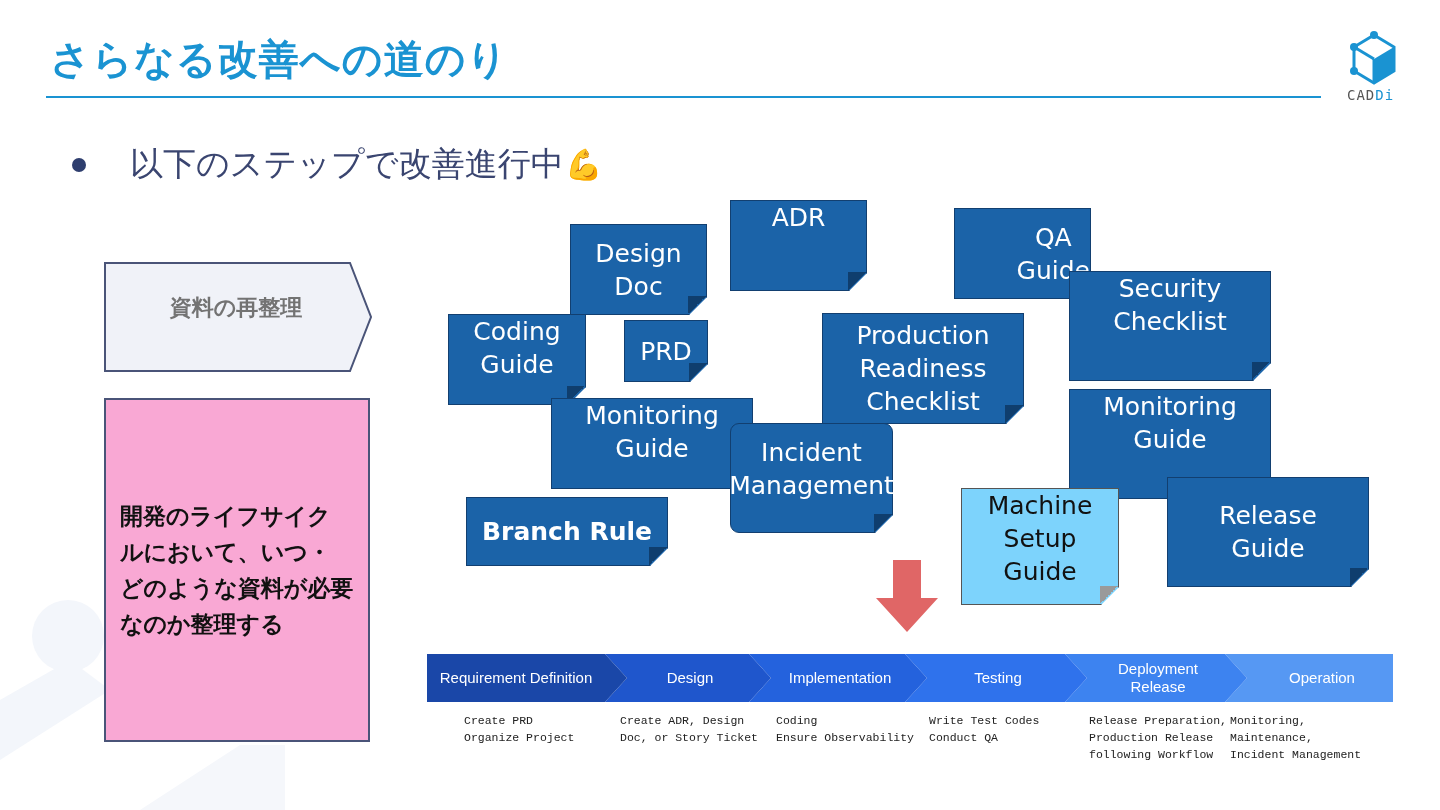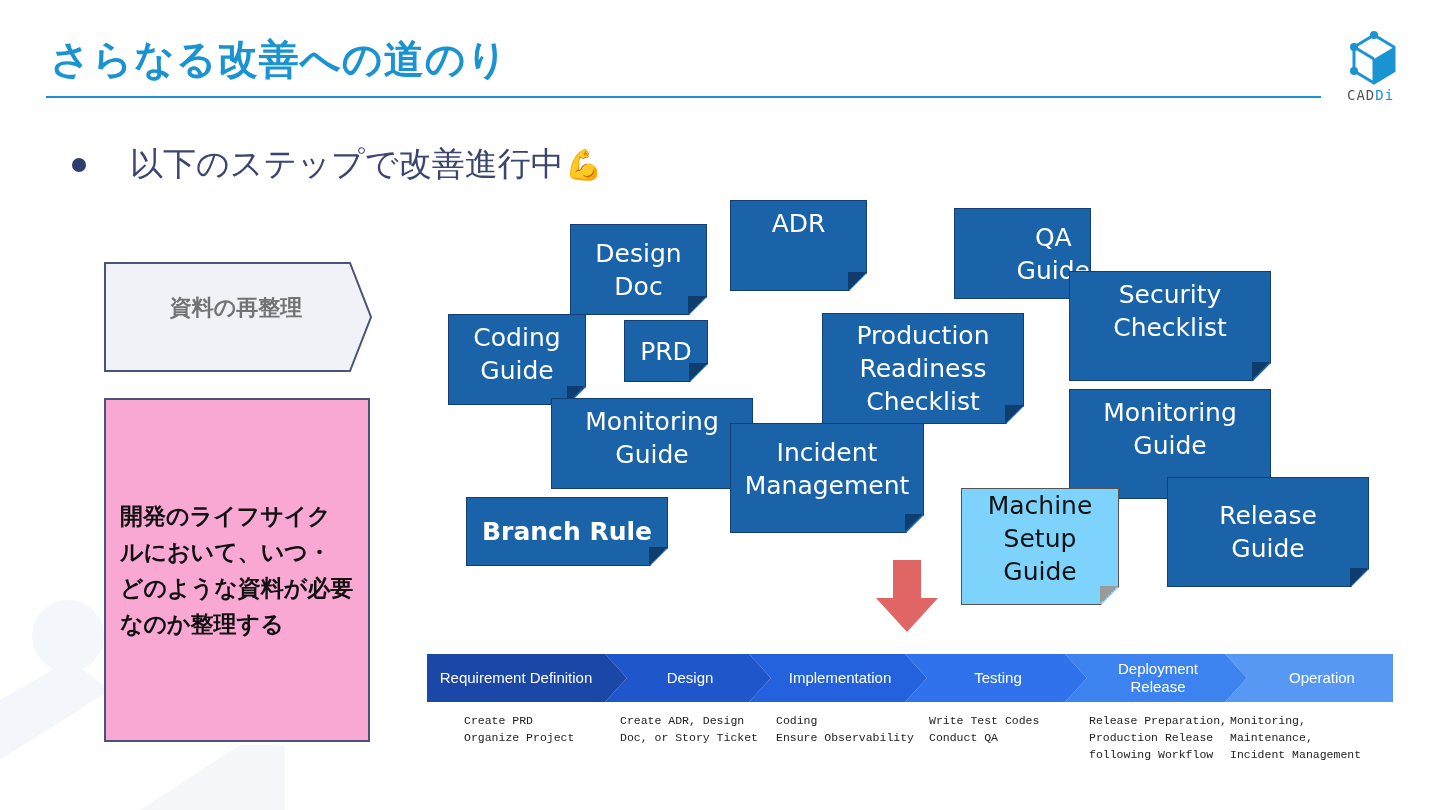--- a/index.html
+++ b/index.html
@@ -26,21 +26,21 @@
   .desc-box .txt { padding:0 14px; font-size:23px; font-weight:bold; line-height:36px; color:#111; }
 
   .note { position:absolute; background:#1b63a8; border:1px solid #123f70; box-sizing:border-box; color:#fff;
           display:flex; align-items:center; justify-content:center; text-align:center; font-size:25px;
           line-height:33px; clip-path:polygon(0 0,100% 0,100% calc(100% - 18px),calc(100% - 18px) 100%,0 100%); }
   .note .fold { position:absolute; right:0; bottom:0; width:18px; height:18px;
                 background:linear-gradient(135deg, #0f3e6e 50%, transparent 50%); }
   .note.gray { background:#7dd3fc; color:#111; border-color:#555; }
   .note.gray .fold { background:linear-gradient(135deg, #9a9a9a 50%, transparent 50%); }
   .note span { position:relative; z-index:1; white-space:pre-line; }
-  .note.tl { align-items:flex-start; padding-top:6px; }
+  .note.tl { align-items:flex-start; }
 
   .down-arrow { position:absolute; left:876px; top:560px; width:62px; height:72px; }
   .process { position:absolute; left:427px; top:654px; width:966px; height:48px; }
   .stage-lbl { position:absolute; top:654px; height:48px; display:flex; align-items:center; justify-content:center;
                text-align:center; color:#fff; font-size:15px; line-height:18px; font-family:"Liberation Sans", sans-serif; }
   .stage-desc { position:absolute; top:712px; font-size:11.5px; line-height:17px; color:#222;
                 font-family:Liberation Mono, monospace; white-space:pre-line; }
 </style>
 </head>
 <body>
@@ -113,21 +113,21 @@
     <span>Production
 Readiness
 Checklist</span>
     <div class="fold"></div>
   </div>
 <div class="note tl" style="left:551px;top:398px;width:202px;height:91px;">
     <span>Monitoring
 Guide</span>
     <div class="fold"></div>
   </div>
-<div class="note tl" style="left:730px;top:423px;width:194px;height:110px;padding-top:12px;">
+<div class="note tl" style="left:730px;top:423px;width:163px;height:110px;padding-top:12px;border-radius:9px;">
     <span>Incident
 Management</span>
     <div class="fold"></div>
   </div>
 <div class="note tl" style="left:1069px;top:389px;width:202px;height:110px;">
     <span>Monitoring
 Guide</span>
     <div class="fold"></div>
   </div>
 <div class="note" style="left:466px;top:497px;width:202px;height:69px;font-weight:bold;">

